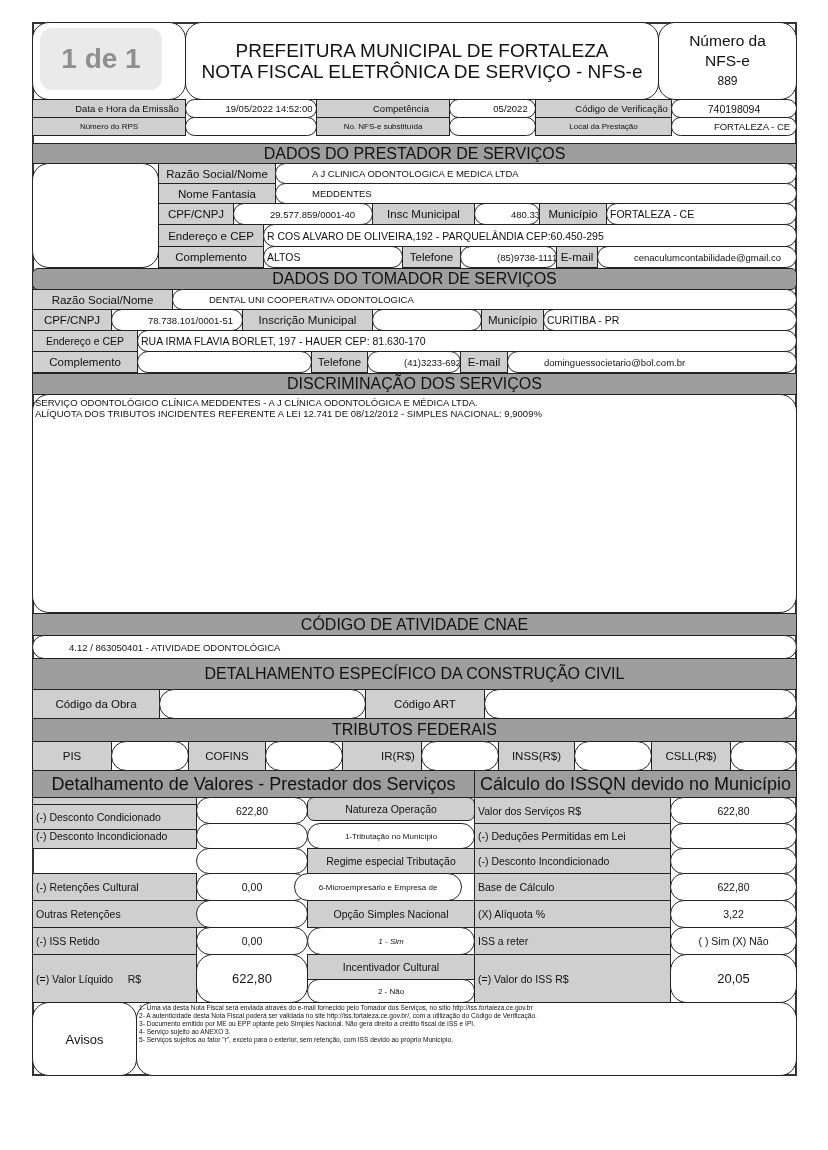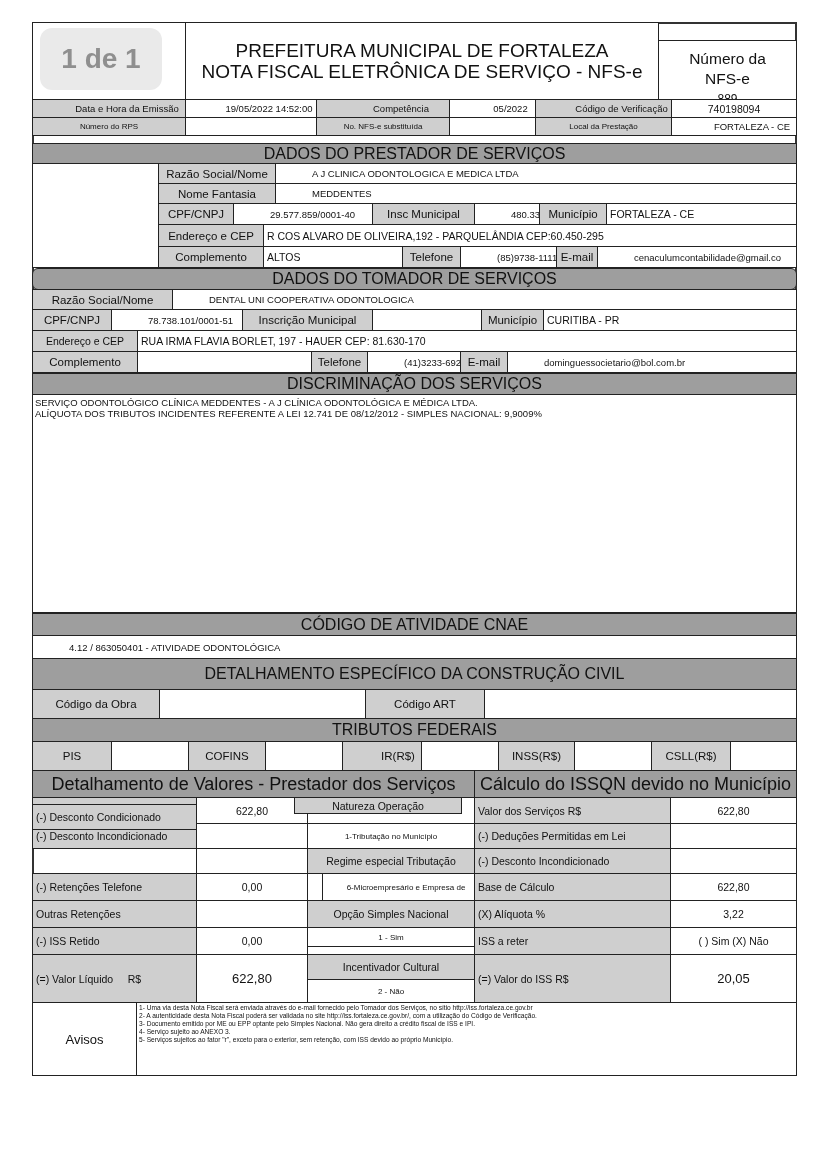--- a/index.html
+++ b/index.html
@@ -2,21 +2,21 @@
 <html><head>
 <meta charset="utf-8">
 <style>
   * { box-sizing: border-box; margin: 0; padding: 0; }
   html, body { width: 828px; height: 1150px; background: #ffffff; overflow: hidden; }
   body { position: relative; font-family: "Liberation Sans", sans-serif; color: #111; }
   .doc { position: absolute; left: 32px; top: 22px; width: 765px; height: 1054px; border: 2px solid #333; background: #fff; }
   .c { position: absolute; border: 1px solid #222; display: flex; align-items: center; overflow: hidden; white-space: nowrap; }
   .g { background: #cfcfcf; }
   .dg { background: #9e9e9e; }
-  .w { background: #fff; }
+  .w { background: #fff; border-radius: 17px; }
   .ctr { justify-content: center; text-align: center; }
   .lft { justify-content: flex-start; padding-left: 3px; }
   .f8 { font-size: 8px; text-align: center; }
   .f9 { font-size: 9.5px; padding-left: 36px; }
   .f10 { font-size: 10.5px; }
   .f11 { font-size: 11.5px; }
   .f12 { font-size: 13px; }
   .f16 { font-size: 16px; }
   .f18 { font-size: 18px; }
   .title { font-size: 19px; line-height: 21px; flex-direction: column; justify-content: center; }
@@ -28,21 +28,21 @@
 </head>
 <body>
 
 <div class="doc"></div>
 
 <div class="c w" style="left:32px;top:22px;width:154px;height:78px;"></div>
 <div class="c w ctr title" style="left:185px;top:22px;width:474px;height:78px;">
   <span>PREFEITURA MUNICIPAL DE FORTALEZA</span>
   <span>NOTA FISCAL ELETRÔNICA DE SERVIÇO - NFS-e</span>
 </div>
-<div class="c w ctr nfse" style="left:658px;top:22px;width:139px;height:78px;margin-top:18px;">
+<div class="c w ctr nfse" style="left:658px;top:22px;width:139px;height:78px;">
   <span>Número da</span>
   <span>NFS-e</span>
   <span style="font-size:12px;">889</span>
 </div>
 
 <div class="c g ctr f9" style="left:32px;top:99px;width:154px;height:19px;">Data e Hora da Emissão</div>
 <div class="c w ctr f9" style="left:185px;top:99px;width:132px;height:19px;">19/05/2022 14:52:00</div>
 <div class="c g ctr f9" style="left:316px;top:99px;width:134px;height:19px;">Competência</div>
 <div class="c w ctr f9" style="left:449px;top:99px;width:87px;height:19px;">05/2022</div>
 <div class="c g ctr f9" style="left:535px;top:99px;width:137px;height:19px;">Código de Verificação</div>
@@ -126,41 +126,41 @@
 <div class="c g ctr f11" style="left:498px;top:741px;width:77px;height:30px;">INSS(R$)</div>
 <div class="c w ctr f10" style="left:574px;top:741px;width:78px;height:30px;"></div>
 <div class="c g ctr f11" style="left:651px;top:741px;width:80px;height:30px;">CSLL(R$)</div>
 <div class="c w ctr f10" style="left:730px;top:741px;width:67px;height:30px;"></div>
 
 <div class="c dg ctr f18" style="left:32px;top:770px;width:443px;height:28px;">Detalhamento de Valores - Prestador dos Serviços</div>
 <div class="c dg ctr f18" style="left:474px;top:770px;width:323px;height:28px;">Cálculo do ISSQN devido no Município</div>
 
 <div class="c g lft f10" style="left:32px;top:797px;width:165px;height:27px;">Valor dos Serviços R$</div>
 <div class="c w ctr f10" style="left:196px;top:797px;width:112px;height:27px;">622,80</div>
-<div class="c g ctr f10" style="left:294px;top:797px;width:168px;height:17px;">Natureza Operação</div>
+<div class="c g ctr f10" style="left:307px;top:797px;width:168px;height:24px;border-radius:7px;">Natureza Operação</div>
 
 <div class="c g lft f10" style="left:32px;top:823px;width:165px;height:26px;">(-) Desconto Incondicionado</div>
 <div class="c w ctr f10" style="left:196px;top:823px;width:112px;height:26px;"></div>
 <div class="c w ctr f8" style="left:307px;top:823px;width:168px;height:26px;">1-Tributação no Município</div>
 
 <div class="c g lft f10" style="left:32px;top:804px;width:165px;height:26px;">(-) Desconto Condicionado</div>
 <div class="c w ctr f10" style="left:196px;top:848px;width:112px;height:26px;"></div>
 <div class="c g ctr f10" style="left:307px;top:848px;width:168px;height:26px;">Regime especial Tributação</div>
 
-<div class="c g lft f10" style="left:32px;top:873px;width:165px;height:28px;">(-) Retenções Telefone</div>
+<div class="c g lft f10" style="left:32px;top:873px;width:165px;height:28px;">(-) Retenções Cultural</div>
 <div class="c w ctr f10" style="left:196px;top:873px;width:112px;height:28px;">0,00</div>
-<div class="c w ctr f8" style="left:322px;top:873px;width:168px;height:28px;">6-Microempresário e Empresa de</div>
+<div class="c w ctr f8" style="left:294px;top:873px;width:168px;height:28px;">6-Microempresário e Empresa de</div>
 
 <div class="c g lft f10" style="left:32px;top:900px;width:183px;height:28px;text-align:right;">Outras Retenções</div>
 <div class="c w ctr f10" style="left:196px;top:900px;width:112px;height:28px;"></div>
 <div class="c g ctr f10" style="left:307px;top:900px;width:168px;height:28px;">Opção Simples Nacional</div>
 
 <div class="c g lft f10" style="left:32px;top:927px;width:165px;height:28px;">(-) ISS Retido</div>
 <div class="c w ctr f10" style="left:196px;top:927px;width:112px;height:28px;">0,00</div>
-<div class="c w ctr f8" style="left:307px;top:927px;width:168px;height:20px;">1 - Sim</div>
+<div class="c w ctr f8" style="left:307px;top:927px;width:168px;height:28px;font-style:italic;">1 - Sim</div>
 
 <div class="c g lft f10" style="left:32px;top:954px;width:165px;height:49px;white-space:pre;">(=) Valor Líquido     R$</div>
 <div class="c w ctr f12" style="left:196px;top:954px;width:112px;height:49px;">622,80</div>
 <div class="c g ctr f10" style="left:307px;top:954px;width:168px;height:26px;">Incentivador Cultural</div>
 <div class="c w ctr f8" style="left:307px;top:979px;width:168px;height:24px;">2 - Não</div>
 
 <div class="c g lft f10" style="left:474px;top:797px;width:197px;height:27px;">Valor dos Serviços R$</div>
 <div class="c w ctr f10" style="left:670px;top:797px;width:127px;height:27px;">622,80</div>
 <div class="c g lft f10" style="left:474px;top:823px;width:197px;height:26px;">(-) Deduções Permitidas em Lei</div>
 <div class="c w ctr f10" style="left:670px;top:823px;width:127px;height:26px;"></div>

